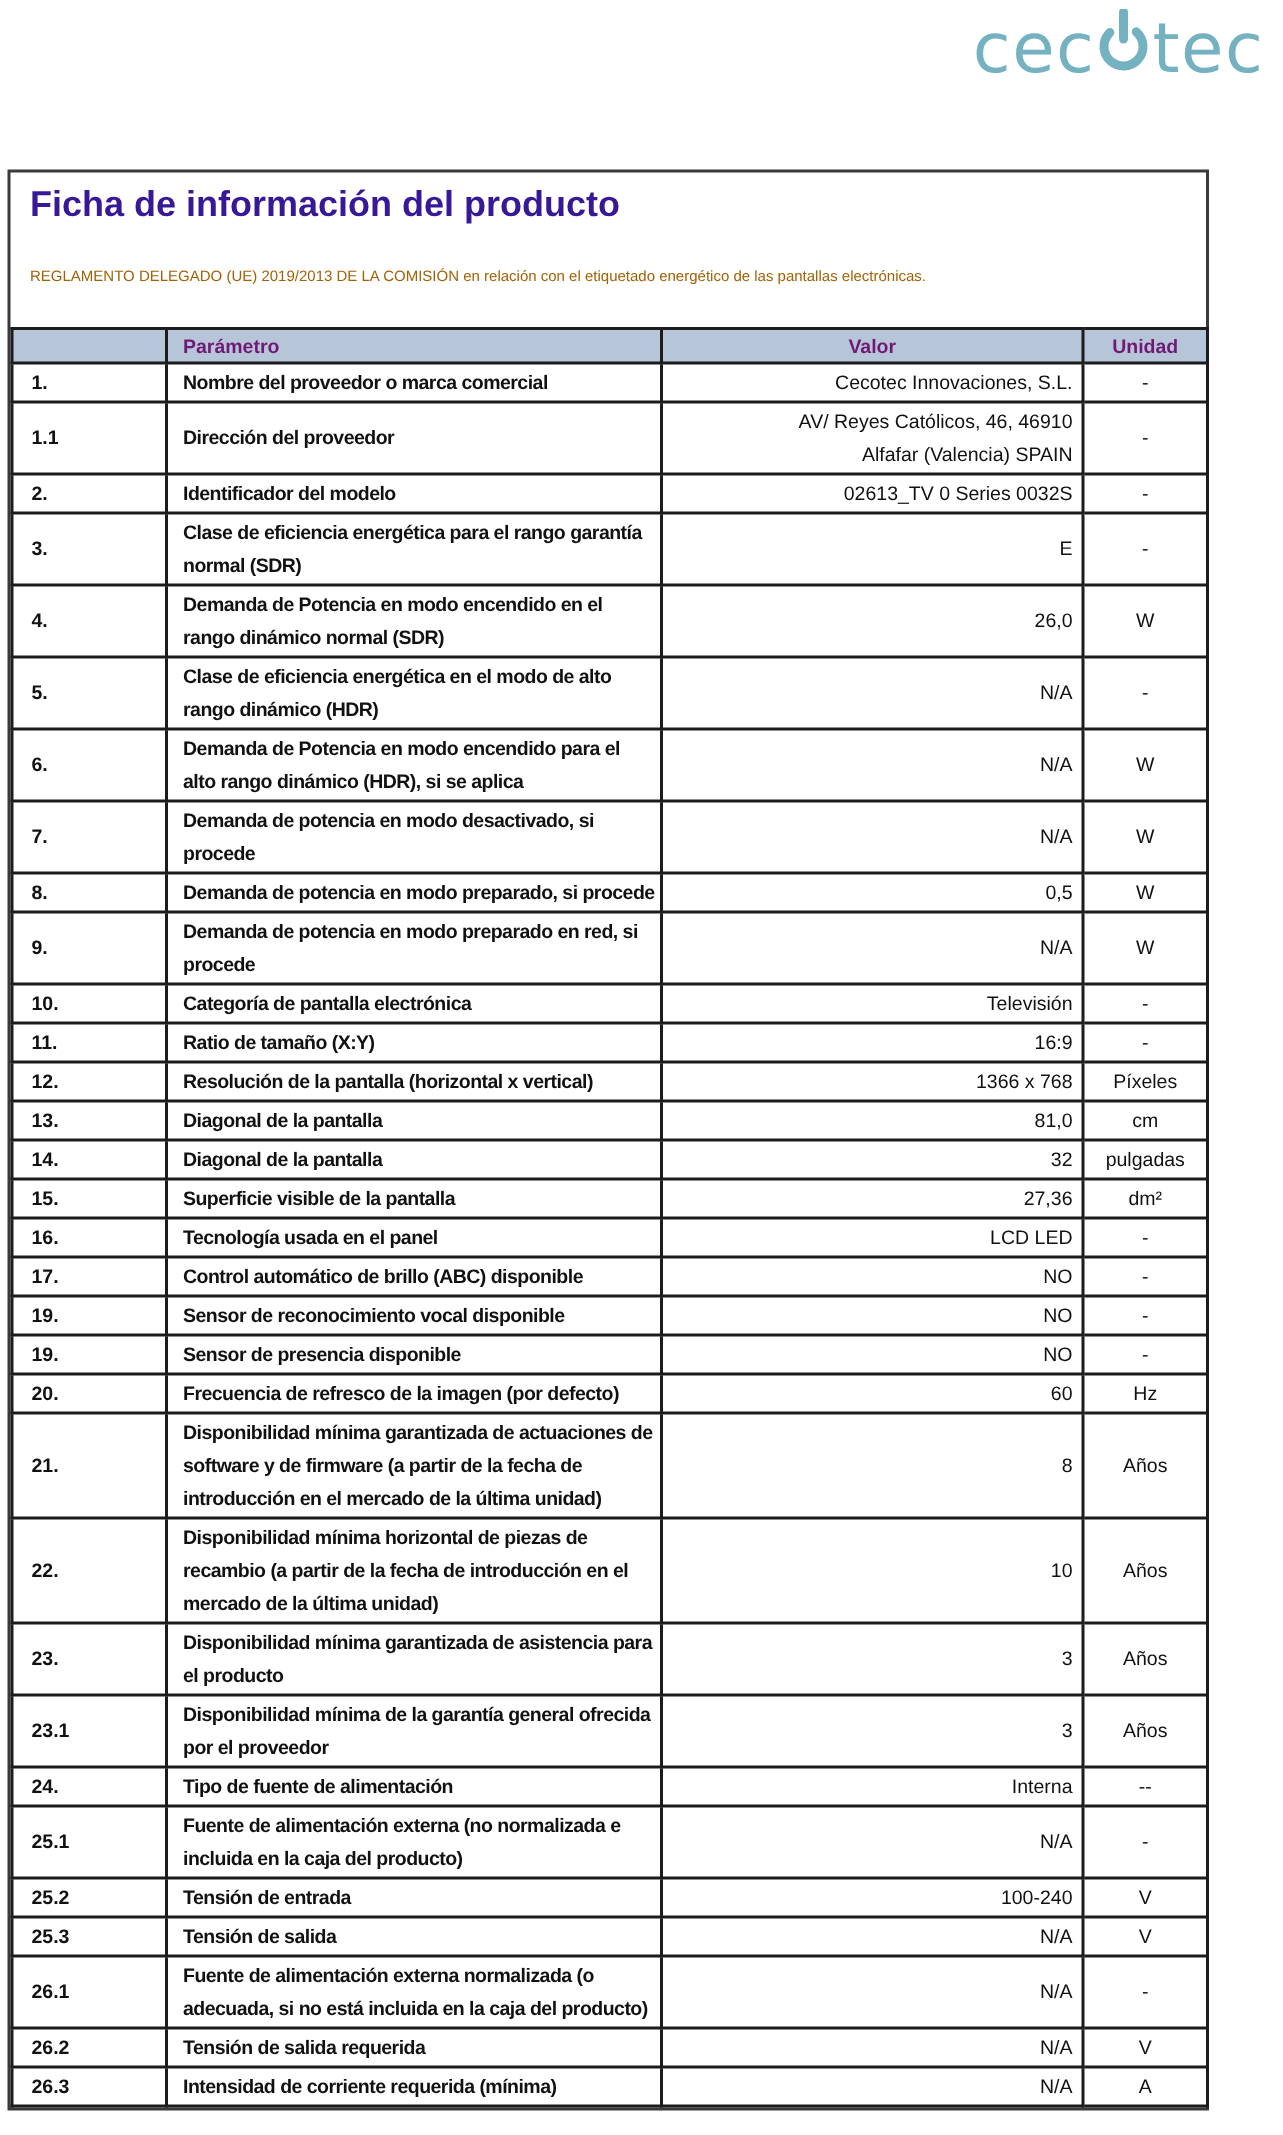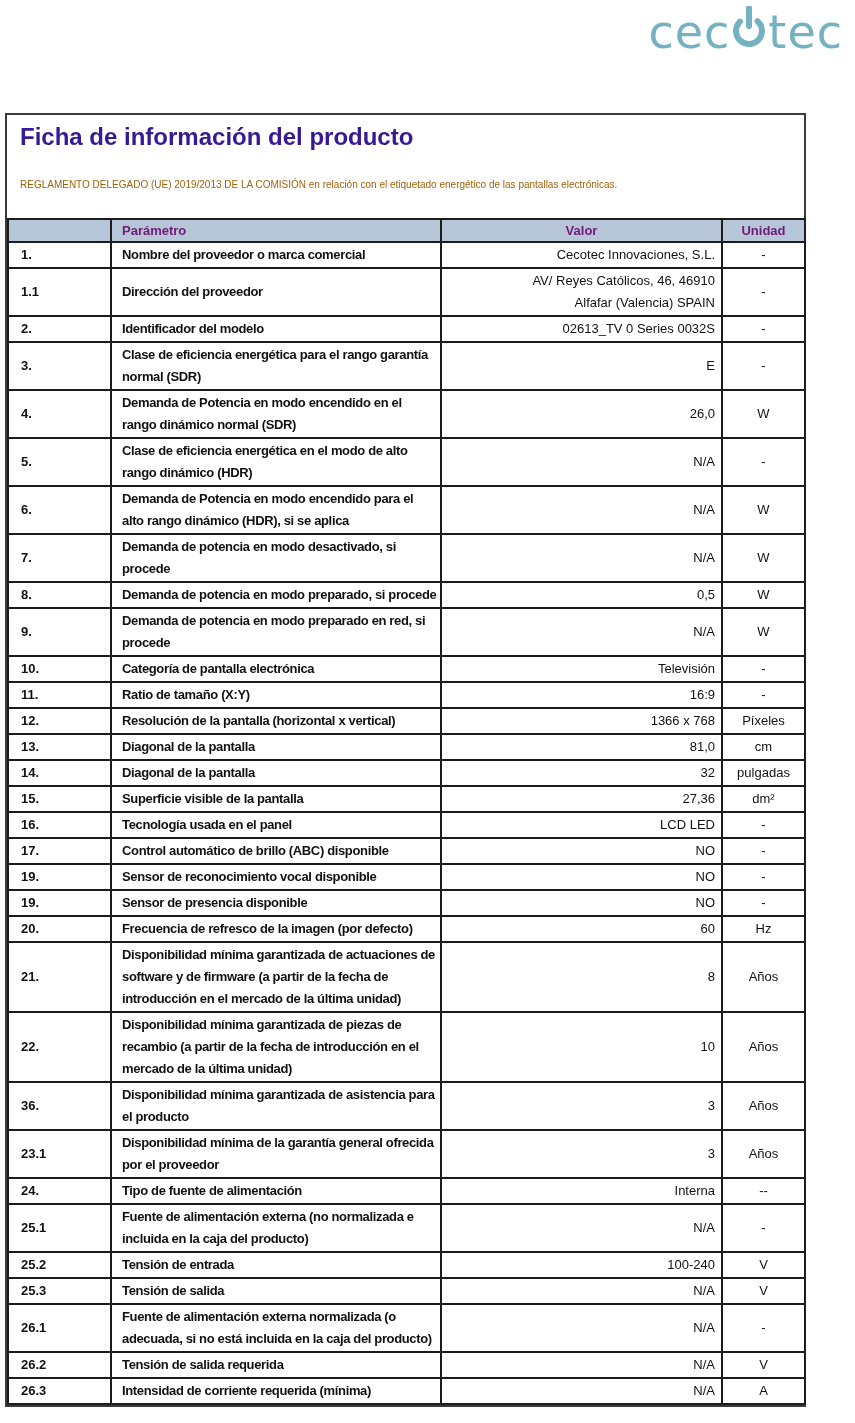--- a/index.html
+++ b/index.html
@@ -224,26 +224,26 @@
           <td class="unit">Hz</td>
         </tr>
         <tr>
           <td class="num">21.</td>
           <td class="param">Disponibilidad mínima garantizada de actuaciones de software y de firmware (a partir de la fecha de introducción en el mercado de la última unidad)</td>
           <td class="value">8</td>
           <td class="unit">Años</td>
         </tr>
         <tr>
           <td class="num">22.</td>
-          <td class="param">Disponibilidad mínima garantizada de piezas de recambio (a partir de la fecha de introducción en el mercado de la última unidad)</td>
+          <td class="param">Disponibilidad mínima horizontal de piezas de recambio (a partir de la fecha de introducción en el mercado de la última unidad)</td>
           <td class="value">10</td>
           <td class="unit">Años</td>
         </tr>
         <tr>
-          <td class="num">36.</td>
+          <td class="num">23.</td>
           <td class="param">Disponibilidad mínima garantizada de asistencia para el producto</td>
           <td class="value">3</td>
           <td class="unit">Años</td>
         </tr>
         <tr>
           <td class="num">23.1</td>
           <td class="param">Disponibilidad mínima de la garantía general ofrecida por el proveedor</td>
           <td class="value">3</td>
           <td class="unit">Años</td>
         </tr>

